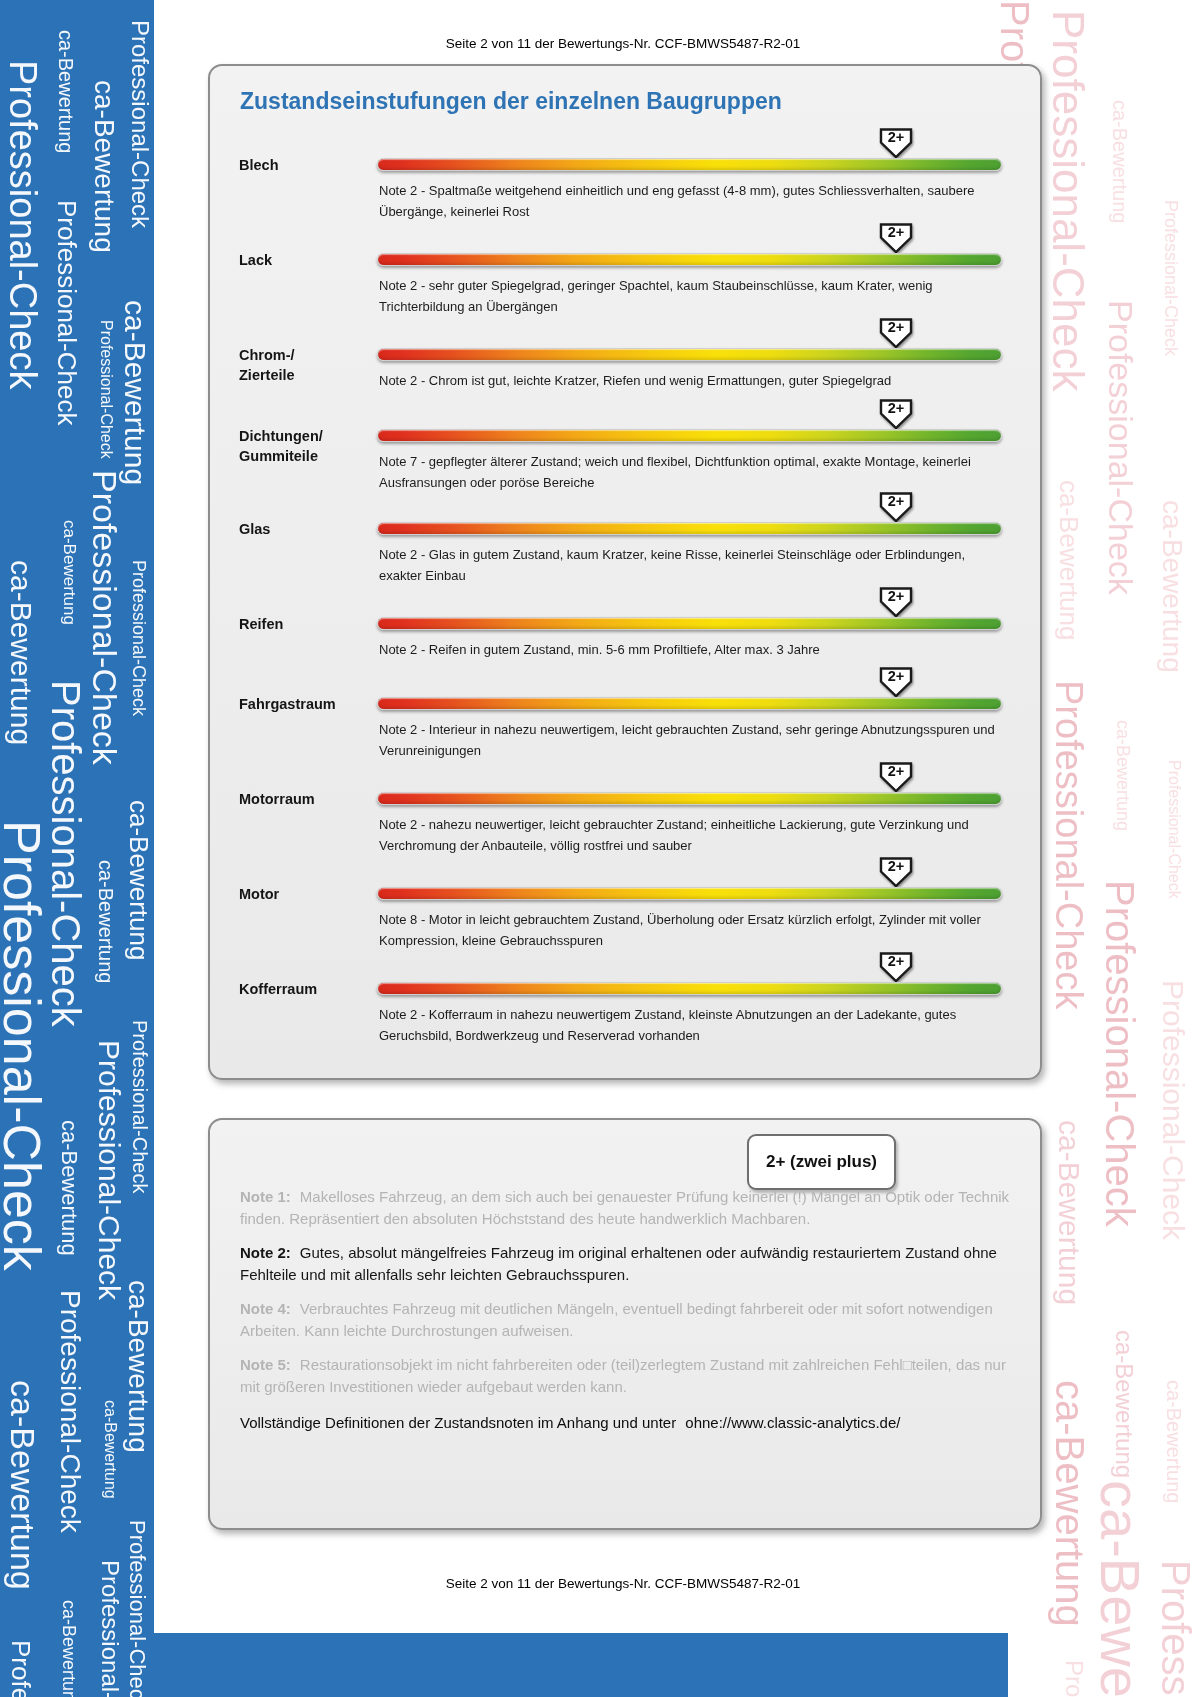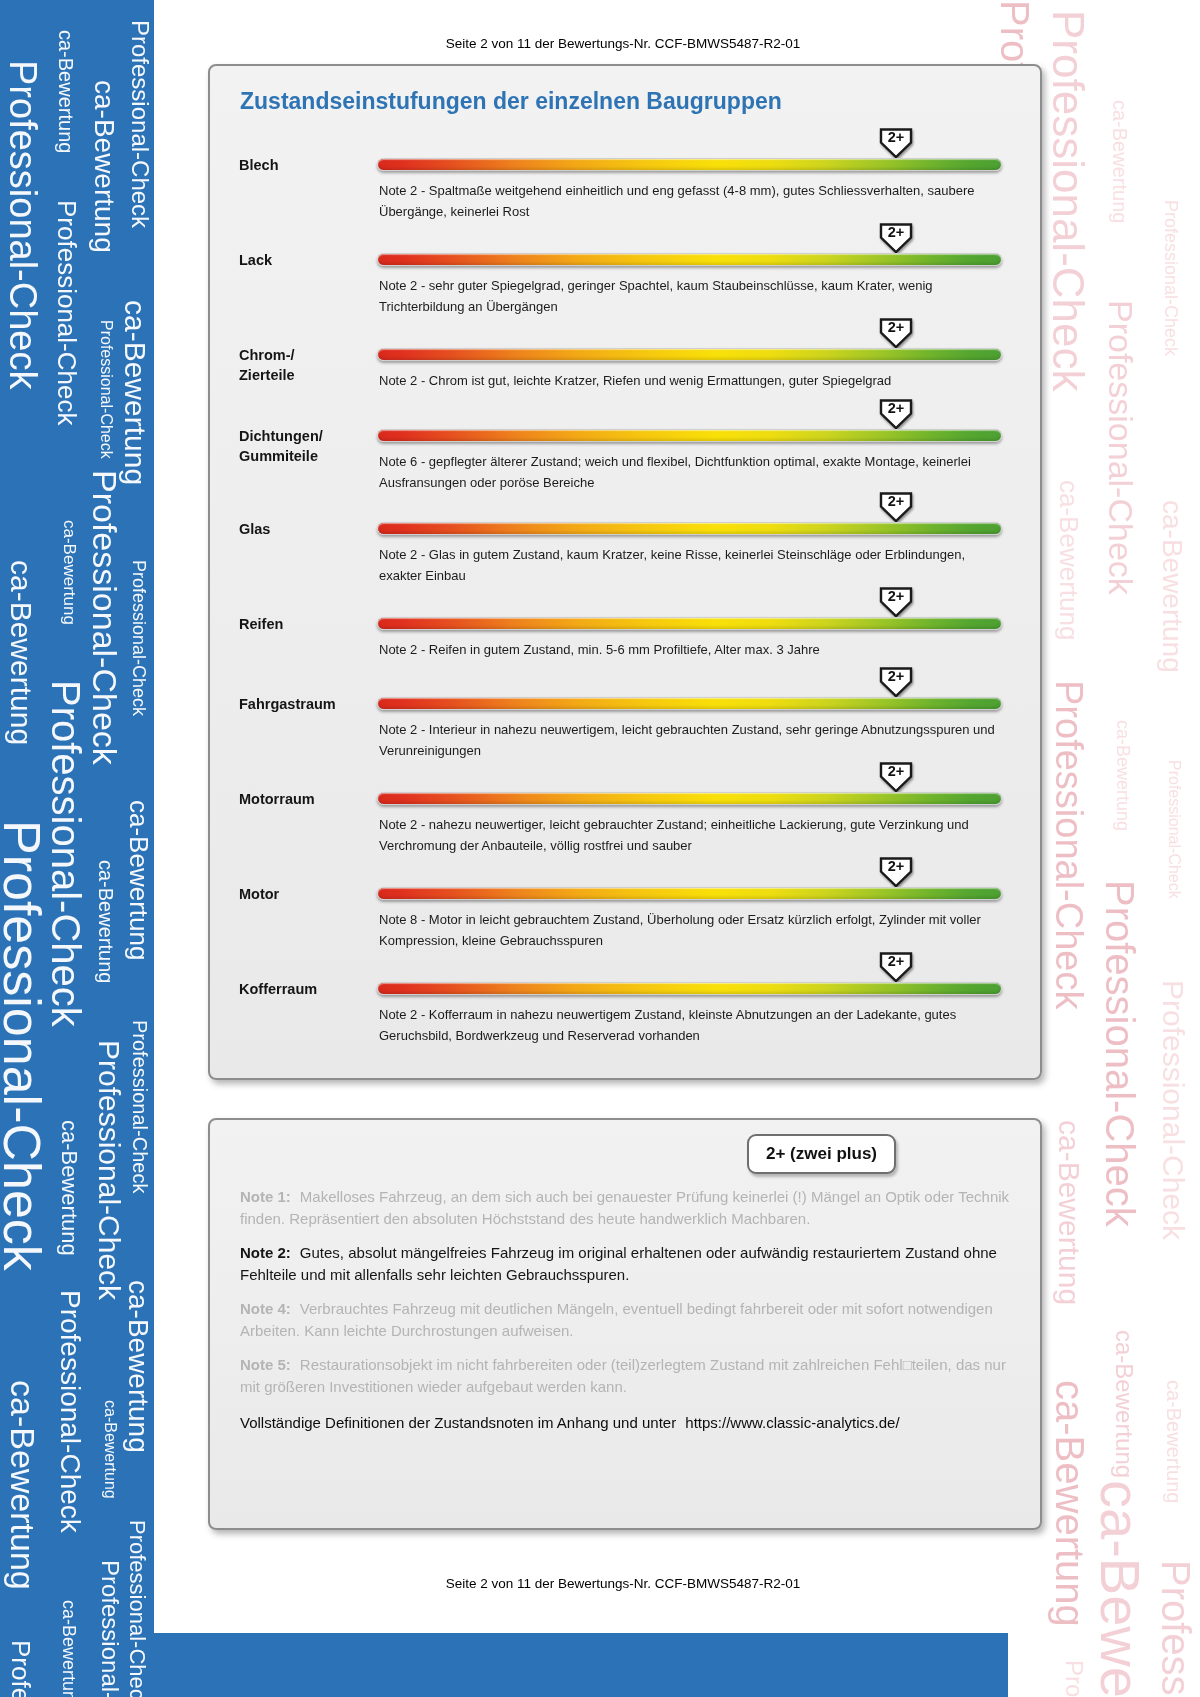--- a/index.html
+++ b/index.html
@@ -11,37 +11,37 @@
   .s{color:#fff;opacity:.95;z-index:1;}
   .p1{color:rgba(222,125,140,.50);}
   .p2{color:rgba(234,170,180,.55);}
   .p3{color:rgba(243,203,209,.62);}
   .sidebar{position:absolute;left:0;top:0;width:154px;height:1697px;background:#2b72b6;z-index:1;}
   .band{position:absolute;left:0;top:1633px;width:1008px;height:64px;background:#2b72b6;z-index:1;}
   .pagehead,.pagefoot{position:absolute;left:208px;width:830px;text-align:center;
       font-size:13.5px;color:#000;z-index:2;}
   .pagehead{top:36px;} .pagefoot{top:1576px;}
   .panel{position:absolute;left:208px;width:830px;background:linear-gradient(180deg,#f2f2f2,#e9e9e9);
-      border:2px solid #8d8d8d;border-radius:8px;box-shadow:3px 4px 6px rgba(90,90,90,.45);z-index:2;}
+      border:2px solid #8d8d8d;border-radius:14px;box-shadow:3px 4px 6px rgba(90,90,90,.45);z-index:2;}
   .panel1{top:64px;height:1012px;}
   .panel2{top:1118px;height:408px;}
   .ptitle{position:absolute;left:30px;top:22px;font-size:23px;font-weight:700;color:#2e74b5;}
   .row{position:absolute;left:29px;width:763px;height:90px;}
   .row-label{position:absolute;left:0;top:27px;width:125px;font-size:14.5px;font-weight:700;
       line-height:20px;white-space:pre-line;color:#151515;}
   .bar-area{position:absolute;left:138px;top:0;width:625px;}
   .bar{position:absolute;top:30px;left:0;width:625px;height:13px;border-radius:7px;
       border:1px solid #cfcfcf;box-sizing:border-box;
       background:linear-gradient(90deg,#d9291c 0%,#e0311f 4%,#e6511f 12%,#ee821d 22%,#f3a916 32%,
         #f6c80f 43%,#f9e009 54%,#eedd10 63%,#ccd41e 72%,#9cc527 81%,#6fb32c 89%,#55a630 95%,#4da032 100%);
       box-shadow:0 2px 3px rgba(0,0,0,.35),inset 0 1px 1px rgba(255,255,255,.5),inset 0 -2px 3px rgba(0,0,0,.12);}
   .marker{position:absolute;top:0;left:calc(83% - 18px);width:36px;height:31px;}
   .marker svg{filter:drop-shadow(1.5px 2px 1px rgba(0,0,0,.4));}
   .note{position:absolute;top:52px;left:2px;width:626px;font-size:13px;line-height:21px;color:#1c1c1c;}
-  .badge{position:absolute;left:537px;top:14px;height:36px;line-height:36px;padding:0 17px;
+  .badge{position:absolute;left:537px;top:14px;height:36px;line-height:36px;padding:8px 17px;
       background:#fff;border:2px solid #6f6f6f;border-radius:9px;font-size:17px;font-weight:700;
       color:#111;box-shadow:2px 3px 3px rgba(0,0,0,.25);}
   .defs{position:absolute;left:30px;top:66px;width:770px;}
   .defs p{margin:0 0 12px;font-size:15px;line-height:22px;color:#b4b4b4;}
   .defs p .lbl{font-weight:700;margin-right:9px;}
   .defs p.em{color:#151515;}
   .final-line{font-size:15px;line-height:22px;color:#0c0c0c;margin-top:14px;}
   .final-line .url{margin-left:5px;color:#0c0c0c;text-decoration:none;}
 </style>
 </head>
@@ -151,21 +151,21 @@
       <div class="row-label">Dichtungen/
 Gummiteile</div>
       <div class="bar-area">
         <div class="marker">
           <svg width="36" height="31" viewBox="0 0 36 31">
               <path d="M3 1.5 H33 V14.5 L18 29 L3 14.5 Z" fill="#fff" stroke="#1a1a1a" stroke-width="2.4"></path>
               <text x="18" y="14" text-anchor="middle" font-size="14.5" font-weight="bold" fill="#111" font-family="Liberation Sans, sans-serif">2+</text>
             </svg>
         </div>
         <div class="bar"></div>
-        <div class="note">Note 6 - gepflegter älterer Zustand; weich und flexibel, Dichtfunktion optimal, exakte Montage, keinerlei Ausfransungen oder poröse Bereiche</div>
+        <div class="note">Note 7 - gepflegter älterer Zustand; weich und flexibel, Dichtfunktion optimal, exakte Montage, keinerlei Ausfransungen oder poröse Bereiche</div>
       </div>
     </div>
 
     <div class="row" style="top:426px">
       <div class="row-label">Glas</div>
       <div class="bar-area">
         <div class="marker">
           <svg width="36" height="31" viewBox="0 0 36 31">
               <path d="M3 1.5 H33 V14.5 L18 29 L3 14.5 Z" fill="#fff" stroke="#1a1a1a" stroke-width="2.4"></path>
               <text x="18" y="14" text-anchor="middle" font-size="14.5" font-weight="bold" fill="#111" font-family="Liberation Sans, sans-serif">2+</text>
@@ -247,19 +247,19 @@
     </div>
   </div>
 
   <div class="panel panel2">
     <div class="badge">2+ (zwei plus)</div>
     <div class="defs">
       <p><span class="lbl">Note 1:</span><span>Makelloses Fahrzeug, an dem sich auch bei genauester Prüfung keinerlei (!) Mängel an Optik oder Technik finden. Repräsentiert den absoluten Höchststand des heute handwerklich Machbaren.</span></p>
       <p class="em"><span class="lbl">Note 2:</span><span>Gutes, absolut mängelfreies Fahrzeug im original erhaltenen oder aufwändig restauriertem Zustand ohne Fehlteile und mit allenfalls sehr leichten Gebrauchsspuren.</span></p>
       <p><span class="lbl">Note 4:</span><span>Verbrauchtes Fahrzeug mit deutlichen Mängeln, eventuell bedingt fahrbereit oder mit sofort notwendigen Arbeiten. Kann leichte Durchrostungen aufweisen.</span></p>
       <p><span class="lbl">Note 5:</span><span>Restaurationsobjekt im nicht fahrbereiten oder (teil)zerlegtem Zustand mit zahlreichen Fehl□teilen, das nur mit größeren Investitionen wieder aufgebaut werden kann.</span></p>
-      <div class="final-line"><span>Vollständige Definitionen der Zustandsnoten im Anhang und unter</span> <span class="url">https://www.classic-analytics.de/</span></div>
+      <div class="final-line"><span>Vollständige Definitionen der Zustandsnoten im Anhang und unter</span> <span class="url">ohne://www.classic-analytics.de/</span></div>
     </div>
   </div>
 
   <div class="pagefoot">Seite 2 von 11 der Bewertungs-Nr. CCF-BMWS5487-R2-01</div>
 
 </div>
 
 </body></html>

